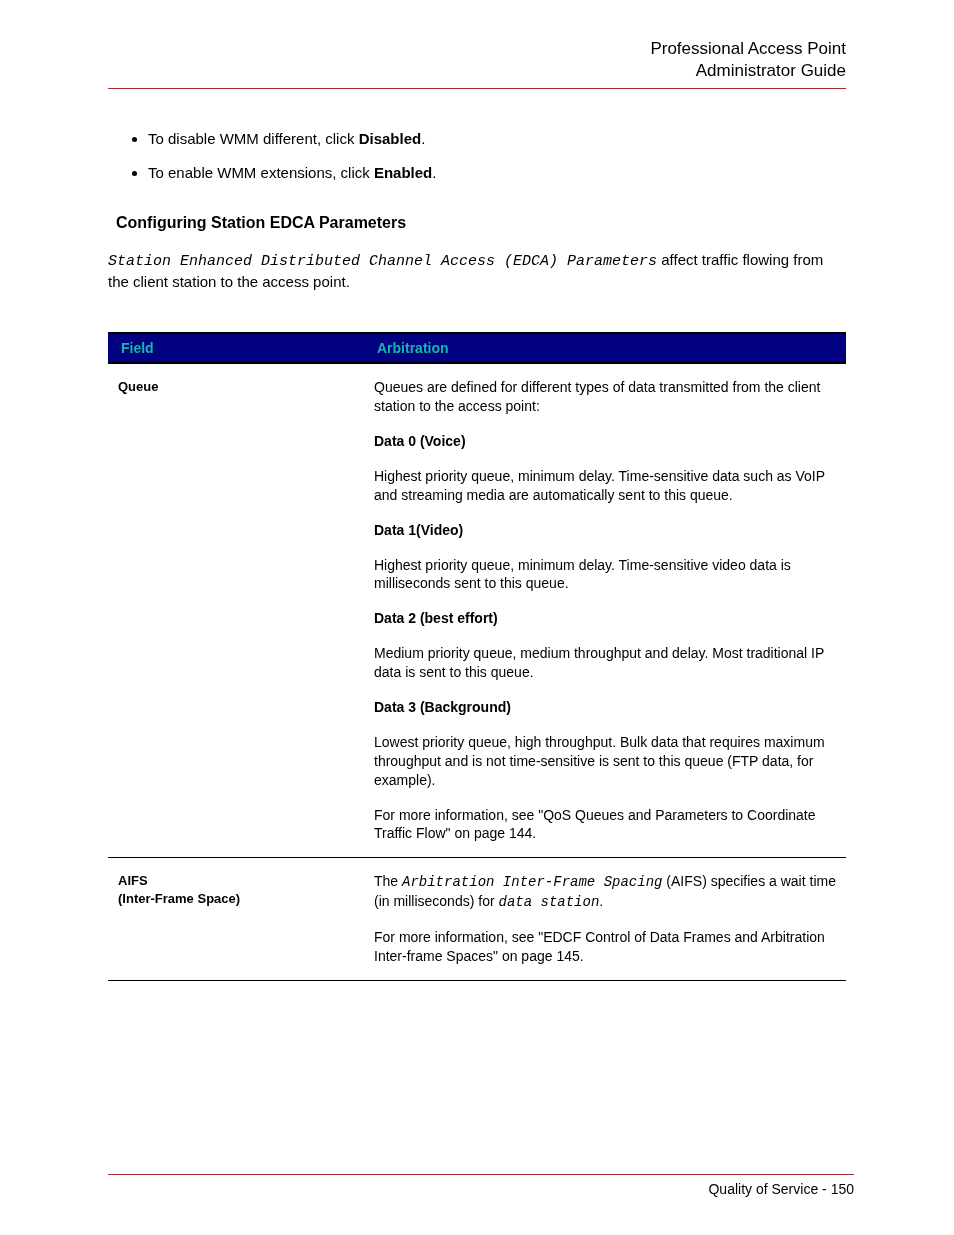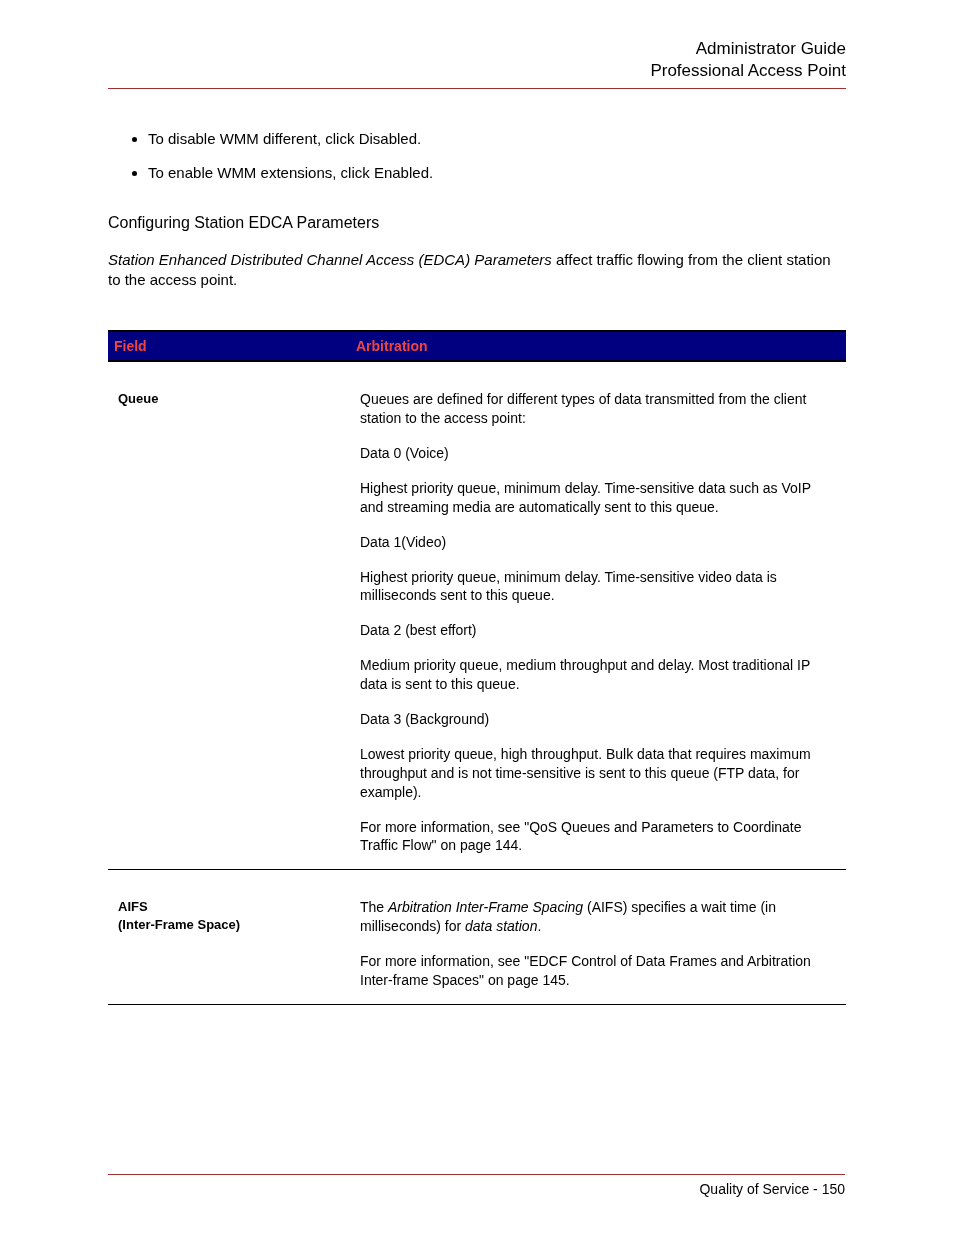--- a/index.html
+++ b/index.html
@@ -35,77 +35,77 @@
   }
   ul.bullets {
     margin: 0 0 20px 0;
     padding-left: 40px;
   }
   ul.bullets li {
     font-size: 15px;
     line-height: 1.35;
     margin-bottom: 14px;
   }
-  .bold { font-weight: normal; }
-  .italic { font-style: italic; }
+  .bold { font-weight: bold; }
+  .italic { font-style: italic; font-family: Liberation Mono, monospace; }
   h3.section-heading {
     font-size: 16px;
-    font-weight: normal;
-    margin: 30px 0 18px 0;
+    font-weight: bold;
+    margin: 30px 0 18px 8px;
   }
   table.params {
     width: 100%;
     border-collapse: collapse;
     margin-top: 40px;
     font-size: 14px;
   }
   table.params th {
     background: #000080;
-    color: #ef4444;
+    color: #14b8a6;
     font-weight: bold;
     text-align: left;
-    padding: 6px 6px;
+    padding: 6px 13px;
     border-top: 2px solid #000;
     border-bottom: 2px solid #000;
   }
   table.params th:first-child {
     width: 230px;
   }
   table.params td {
     vertical-align: top;
-    padding: 28px 10px 14px 10px;
+    padding: 14px 10px 14px 10px;
     border-bottom: 1.5px solid #000;
     line-height: 1.35;
     margin-top: 40px;
   }
   table.params td.field-col {
     font-weight: bold;
     font-size: 13px;
   }
   .desc-block { margin-bottom: 16px; }
   .desc-block:last-child { margin-bottom: 0; }
   .footer {
     position: absolute;
     bottom: 38px;
     left: 108px;
-    right: 109px;
+    right: 100px;
     border-top: 1.5px solid #a03030;
     padding-top: 6px;
     text-align: right;
     font-size: 14px;
   }
 </style>
 </head>
 <body>
 
 <div class="page">
 
   <div class="header-block">
+    <div>Professional Access Point</div>
     <div>Administrator Guide</div>
-    <div>Professional Access Point</div>
   </div>
   <div class="header-underline"></div>
 
 
   <ul class="bullets">
     <li>
       <span>To disable WMM different, click </span><span class="bold">Disabled</span><span>.</span>
     </li>
     <li>
       <span>To enable WMM extensions, click </span><span class="bold">Enabled</span><span>.</span>

